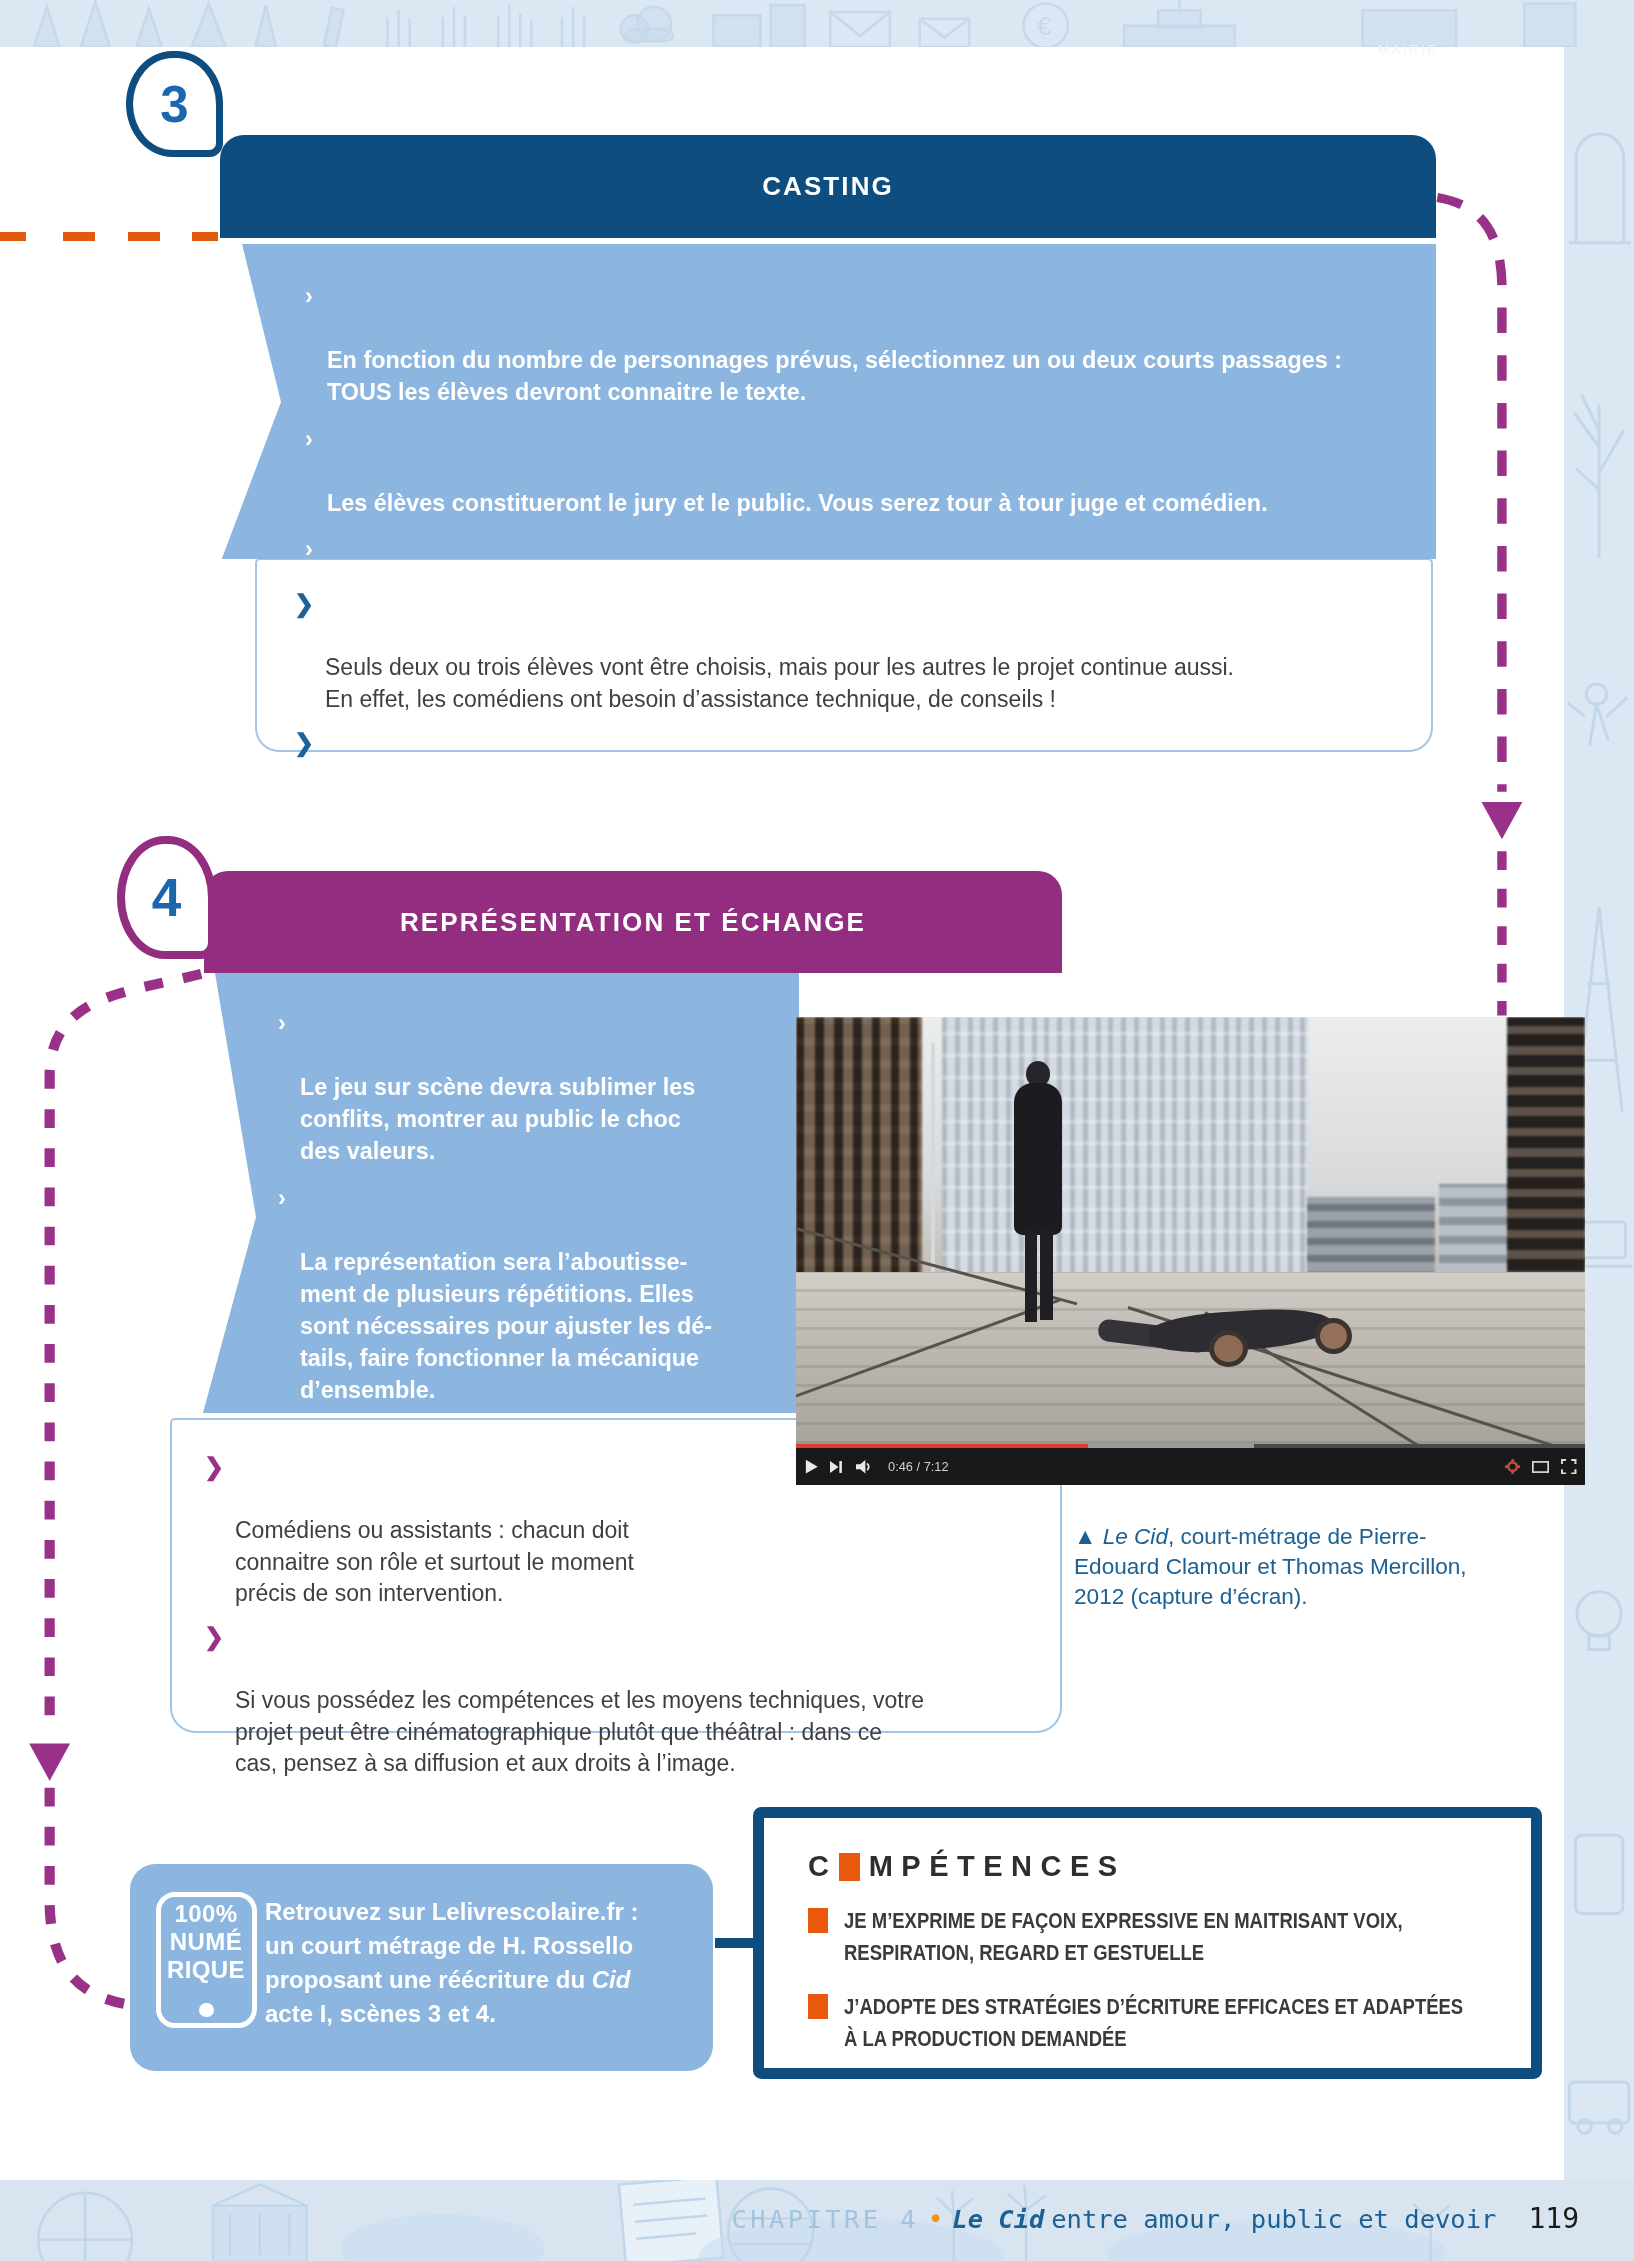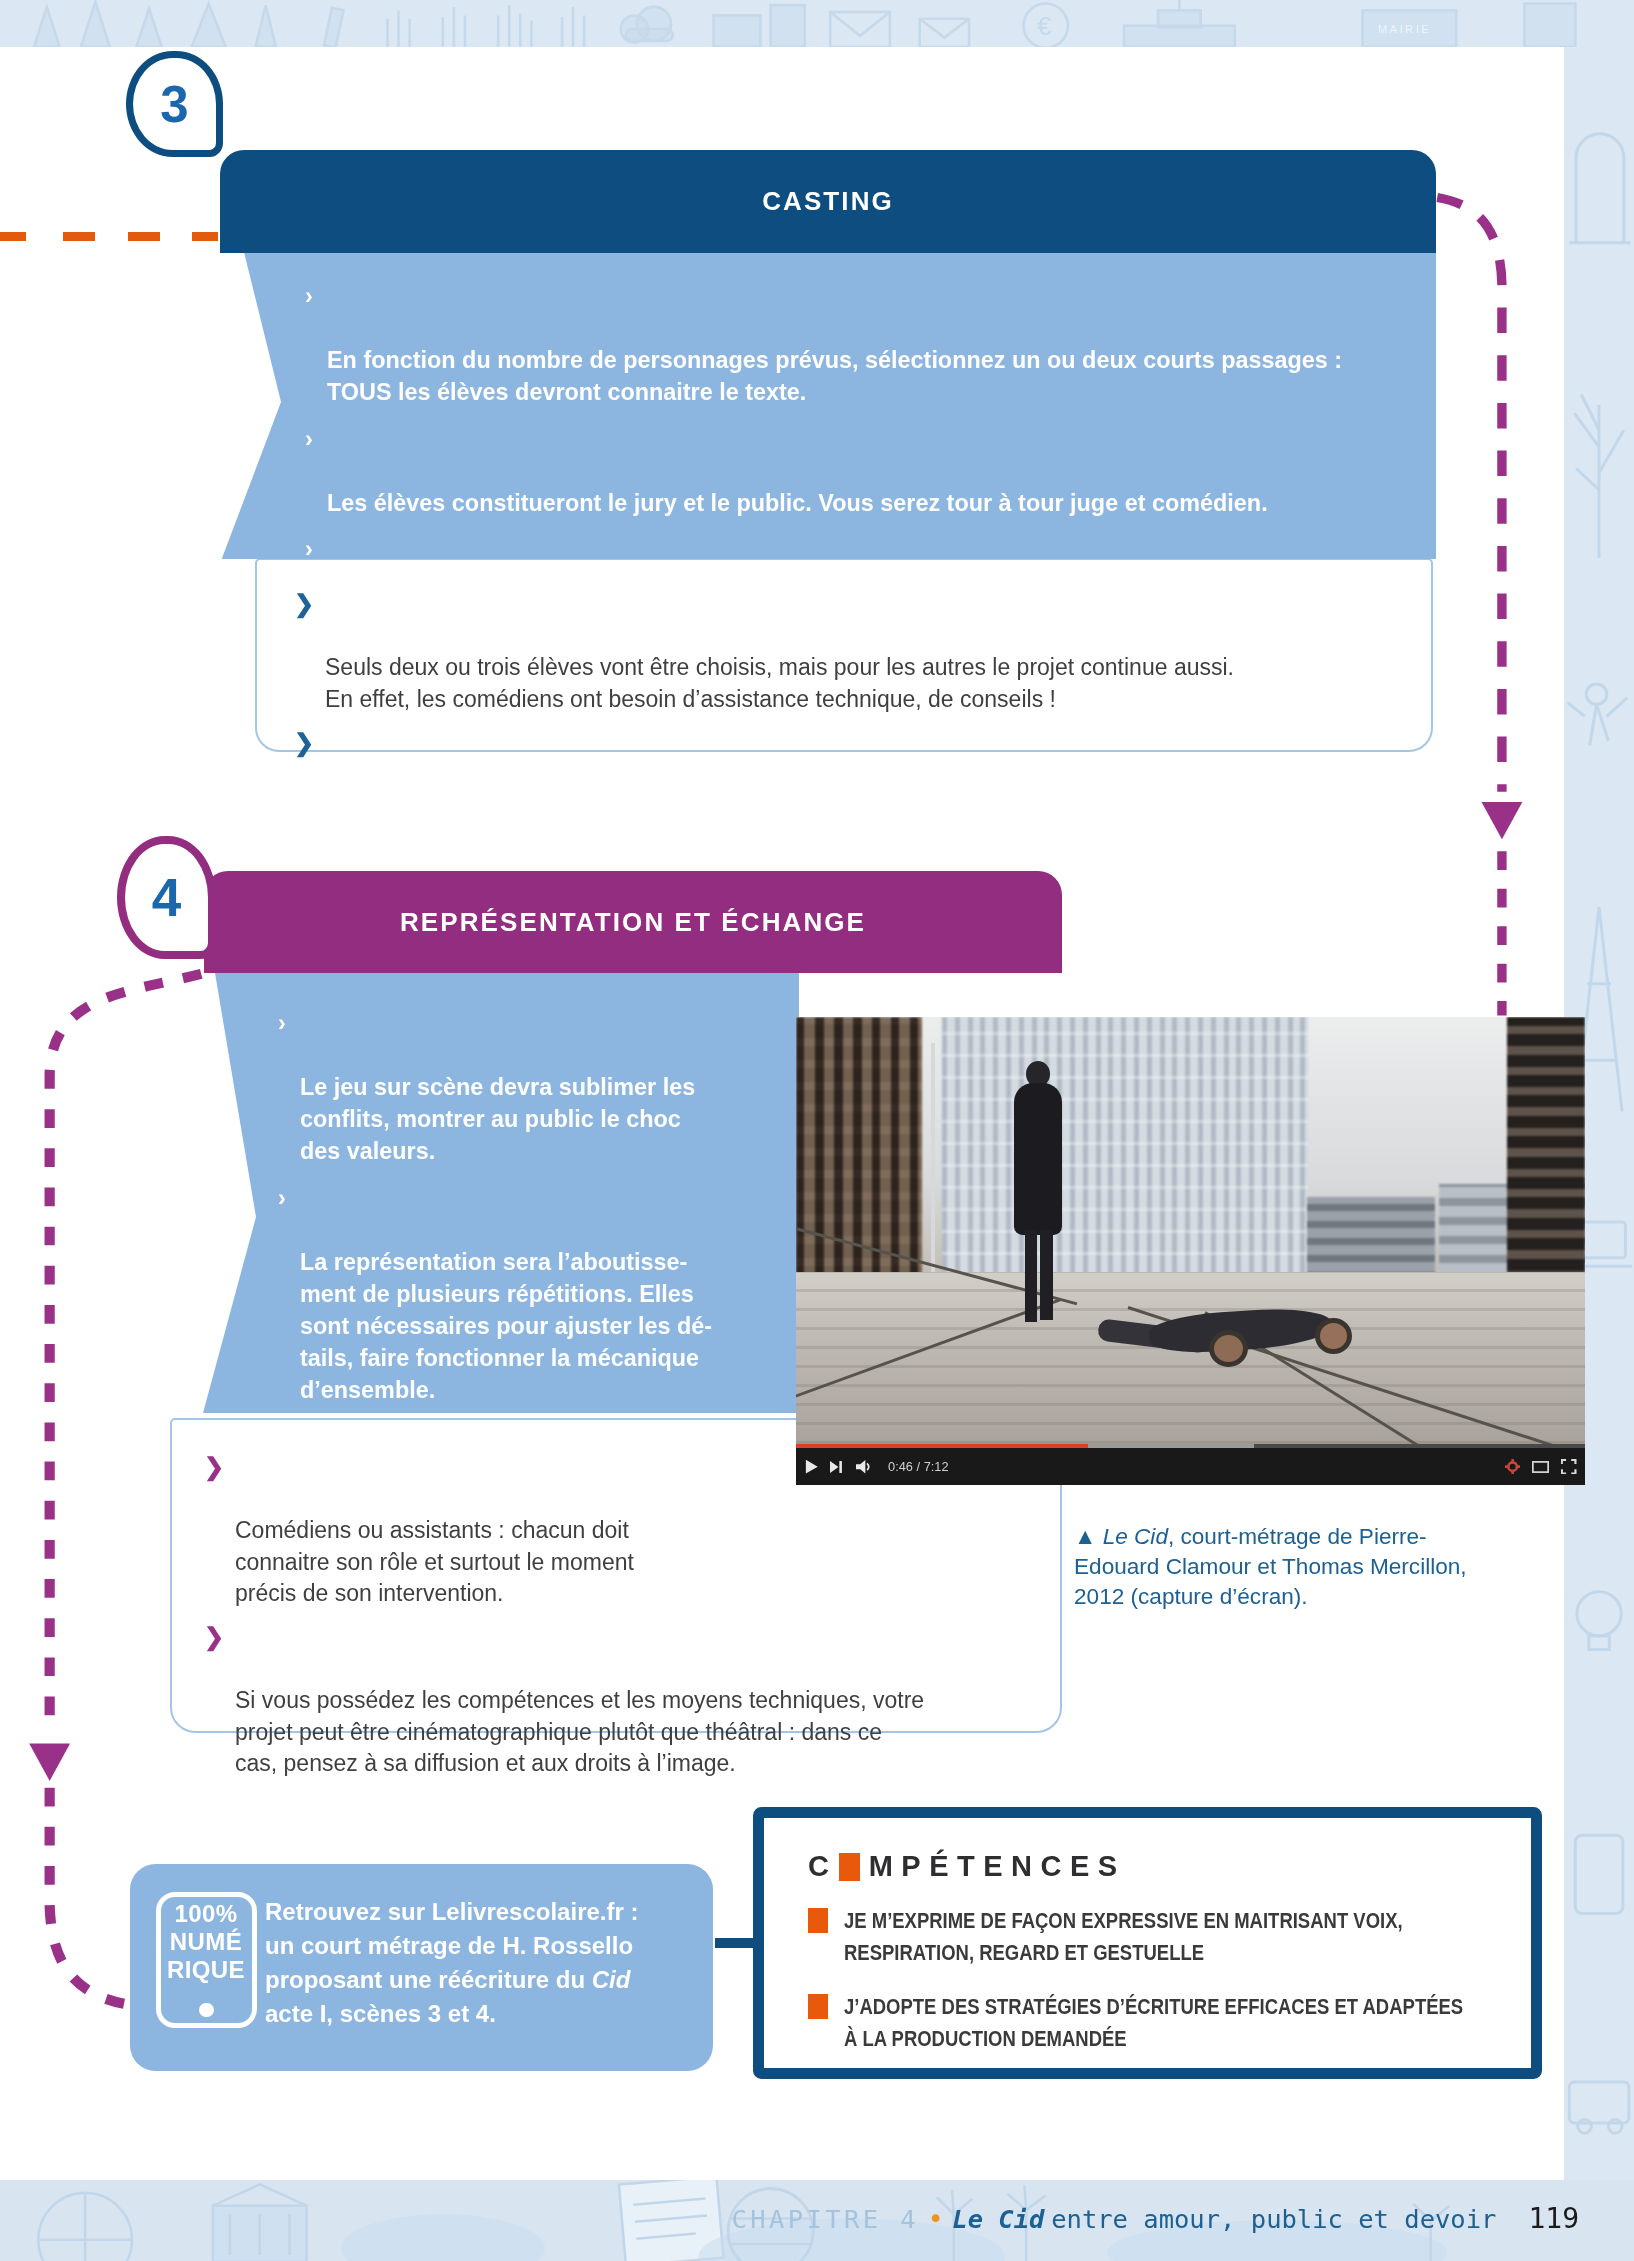--- a/index.html
+++ b/index.html
@@ -2,36 +2,36 @@
 <html style="font-size:13.6px"><head>
 <meta charset="utf-8">
 <style>
   html,body{margin:0;padding:0;background:#ffffff;}
   .page{position:relative;width:1635px;height:2261px;background:#ffffff;overflow:hidden;
         font-family:"Liberation Sans",sans-serif;}
   
   .topband{position:absolute;left:0;top:0;width:1635px;height:47px;background:#dbe7f2;z-index:1;}
   .rightstrip{position:absolute;left:1564px;top:47px;width:71px;height:2133px;background:#dbe7f2;z-index:0;}
   .bottomband{position:absolute;left:0;top:2180px;width:1635px;height:82px;background:#d8e5f1;z-index:1;}
-  .mairie-label{position:absolute;left:1378px;top:23px;font-size:11px;letter-spacing:2.6px;color:#eef4fb;z-index:2;font-weight:normal;}
+  .mairie-label{position:absolute;left:1378px;top:42px;font-size:13px;letter-spacing:2.6px;color:#eef4fb;z-index:2;font-weight:normal;}
   .decor-svg{position:absolute;left:0;top:0;pointer-events:none;}
   
   .lines-svg{position:absolute;left:0;top:0;z-index:2;pointer-events:none;}
   .orange-dash{position:absolute;top:232px;height:9.4px;background:#e25a0e;z-index:2;}
   .blue-connector{position:absolute;left:715px;top:1938px;width:39px;height:10.2px;background:#0e4d80;z-index:2;}
   
   .badge{position:absolute;background:#fff;display:flex;align-items:center;justify-content:center;
          font-weight:bold;color:#1a67ae;z-index:5;}
   .badge3{left:126px;top:51px;width:83px;height:92px;border:7.7px solid #0e4d80;
           border-radius:50% 50% 14% 50% / 52% 52% 14% 52%;font-size:51px;}
   .badge4{left:117px;top:836px;width:83px;height:107px;border:8.5px solid #932d80;
           border-radius:50% 50% 16% 50% / 52% 52% 14% 52%;font-size:53px;}
   
   .band{position:absolute;display:flex;align-items:center;justify-content:center;z-index:4;}
-  .band3{left:220px;top:150px;width:1216px;height:103px;background:#0e4d80;border-radius:24px 24px 0 0;}
+  .band3{left:220px;top:135px;width:1216px;height:103px;background:#0e4d80;border-radius:24px 24px 0 0;}
   .band4{left:204px;top:871px;width:858px;height:102px;background:#932d80;border-radius:24px 24px 0 0;}
   .band-title{color:#fff;font-weight:bold;font-size:26px;letter-spacing:2.1px;}
   
   .bluebox{position:absolute;background:#8cb6e0;z-index:3;color:#fff;font-weight:bold;}
   .bluebox3{left:220px;top:244px;width:1216px;height:315px;
             clip-path:polygon(22px 0,100% 0,100% 100%,1.7px 100%,61px 158px);
             padding:36px 25.5px 0 85px;box-sizing:border-box;}
   .bluebox4{left:203px;top:973px;width:596px;height:440px;
             clip-path:polygon(12px 0,100% 0,100% 100%,0 100%,53px 244px);
             padding:34px 17px 0 75px;box-sizing:border-box;}

